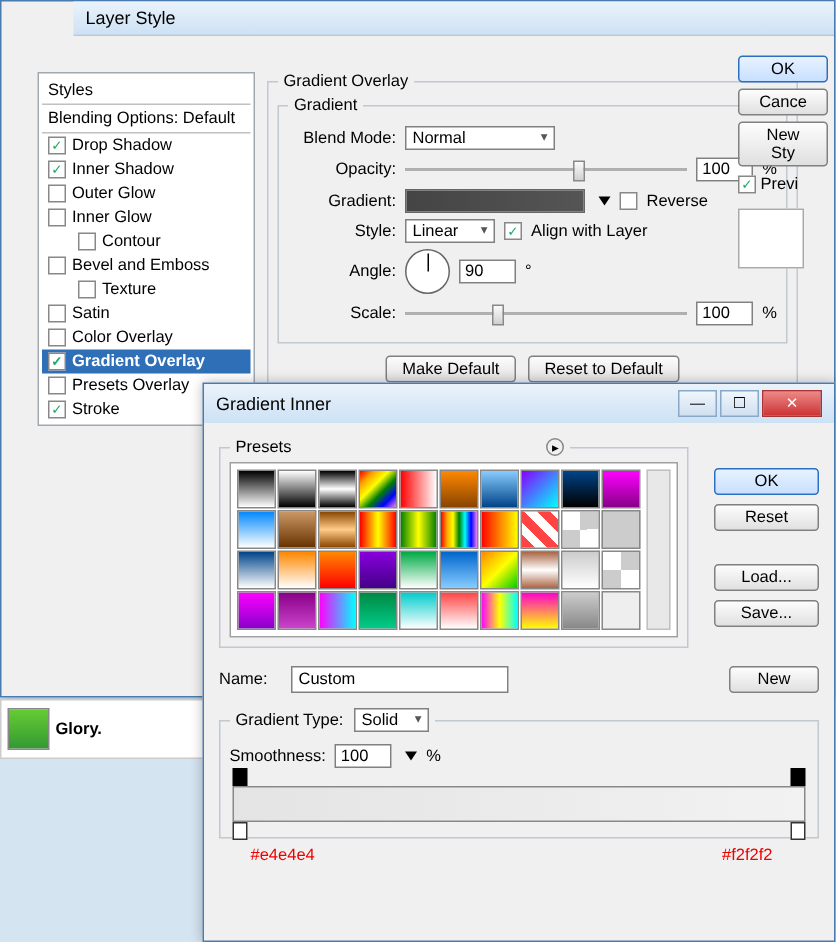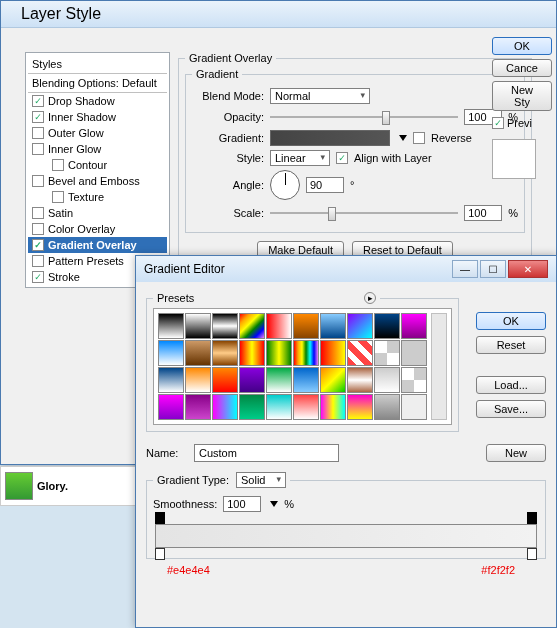--- a/index.html
+++ b/index.html
@@ -1,18 +1,18 @@
 <!DOCTYPE html>
 <html><head>
 <meta charset="utf-8">
 <style>
 * { box-sizing: border-box; margin: 0; padding: 0; }
 body { font-family: "Segoe UI", Tahoma, sans-serif; font-size: 11px; color: #000; background: #d4e4f0; overflow: hidden; width: 557px; height: 628px; position: relative; }
 .window { position: absolute; background: #f0f0f0; border: 1px solid #4a7ab0; box-shadow: 0 0 8px rgba(0,0,0,0.3); }
-.titlebar { background: linear-gradient(#eaf3fb,#cde1f5); padding: 4px 20px; font-size: 16px; color: #000; border-bottom: 1px solid #b0c8e0; }
+.titlebar { background: linear-gradient(#eaf3fb,#cde1f5); padding: 4px 8px; font-size: 12px; color: #000; border-bottom: 1px solid #b0c8e0; margin-left: 48px; }
 .ge-titlebar { background: linear-gradient(#eaf3fb,#cde1f5); padding: 4px 8px; font-size: 12px; display: flex; align-items: center; }
 .ge-titlebar .spacer { flex: 1; }
 .winbtn { width: 26px; height: 18px; margin-left: 2px; border: 1px solid #8aa8c8; background: linear-gradient(#f0f6fc,#d0e0f0); display: inline-flex; align-items: center; justify-content: center; font-size: 10px; }
 .winbtn.close { background: linear-gradient(#e88,#c33); color: #fff; border-color: #a33; width: 40px; }
 .body { padding: 24px; display: flex; gap: 8px; }
 fieldset { border: 1px solid #c0c8d0; padding: 4px 6px 6px; margin-bottom: 6px; }
 legend { font-size: 11px; padding: 0 4px; }
 .styles-panel { width: 145px; }
 .styles-list { border: 1px solid #a0a8b0; background: #fff; padding: 2px; }
 .style-item { padding: 2px 4px; display: flex; align-items: center; gap: 4px; }
@@ -105,21 +105,21 @@
             <div class="style-item">
               <span class="cb"></span>
               <span>Color Overlay</span>
             </div>
             <div class="style-item selected">
               <span class="cb">✓</span>
               <span>Gradient Overlay</span>
             </div>
             <div class="style-item">
               <span class="cb"></span>
-              <span>Pattern Presets</span>
+              <span>Presets Overlay</span>
             </div>
             <div class="style-item">
               <span class="cb">✓</span>
               <span>Stroke</span>
             </div>
           </div>
       </div>
     </div>
     <div class="go-panel">
       <fieldset>
@@ -185,21 +185,21 @@
   </div>
 </div>
 
 <div style="position:absolute; left:0; top:466px; width:140px; height:40px; background:#fff; border:1px solid #ccc; display:flex; align-items:center; padding:4px; gap:4px;">
   <div style="width:28px;height:28px;background:linear-gradient(#6c3,#393);border:1px solid #888;"></div>
   <span style="font-weight:bold">Glory.</span>
 </div>
 
 <div class="window" style="left:135px; top:255px; width:422px; height:373px;">
   <div class="ge-titlebar">
-    <span>Gradient Editor</span>
+    <span>Gradient Inner</span>
     <span class="spacer"></span>
     <span class="winbtn">—</span>
     <span class="winbtn">☐</span>
     <span class="winbtn close">✕</span>
   </div>
   <div class="ge-body" style="position:relative;">
     <fieldset style="width:300px;">
       <legend style="display:flex;align-items:center;gap:170px;">
           <span>Presets</span>
           <span style="font-size:9px;border:1px solid #888;border-radius:50%;width:12px;height:12px;display:inline-flex;align-items:center;justify-content:center;">▸</span>

